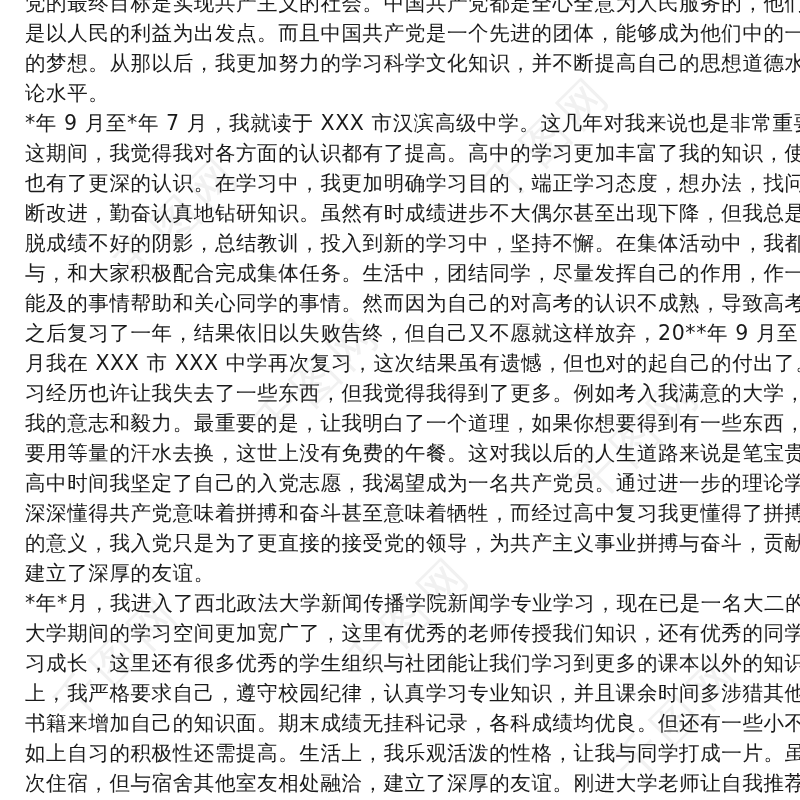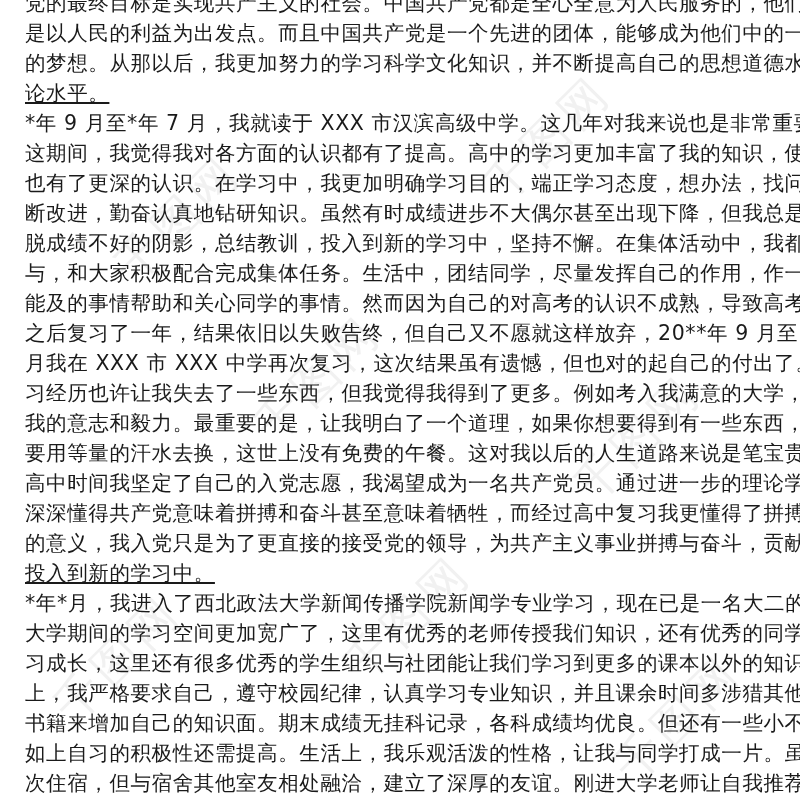--- a/index.html
+++ b/index.html
@@ -28,21 +28,20 @@
       height: 30px;
       font-size: 20.5px;
       line-height: 30px;
       white-space: nowrap;
       letter-spacing: 0.6px;
       text-align: justify;
       text-align-last: justify;
     }
     .line.last {
       text-align-last: left;
-      text-decoration: underline;
     }
     .watermark {
       position: absolute;
       font-size: 46px;
       color: rgba(170, 170, 170, 0.16);
       transform: rotate(-45deg);
       white-space: nowrap;
       pointer-events: none;
       letter-spacing: 6px;
     }
@@ -71,21 +70,21 @@
   <div class="line" style="top:270px;">与，和大家积极配合完成集体任务。生活中，团结同学，尽量发挥自己的作用，作一些力所</div>
   <div class="line" style="top:300px;">能及的事情帮助和关心同学的事情。然而因为自己的对高考的认识不成熟，导致高考失利。</div>
   <div class="line" style="top:330px;">之后复习了一年，结果依旧以失败告终，但自己又不愿就这样放弃，20**年 9 月至 20**年 6</div>
   <div class="line" style="top:360px;">月我在 XXX 市 XXX 中学再次复习，这次结果虽有遗憾，但也对的起自己的付出了。我的复</div>
   <div class="line" style="top:390px;">习经历也许让我失去了一些东西，但我觉得我得到了更多。例如考入我满意的大学，锻炼了</div>
   <div class="line" style="top:420px;">我的意志和毅力。最重要的是，让我明白了一个道理，如果你想要得到有一些东西，你必须</div>
   <div class="line" style="top:450px;">要用等量的汗水去换，这世上没有免费的午餐。这对我以后的人生道路来说是笔宝贵的财富。</div>
   <div class="line" style="top:480px;">高中时间我坚定了自己的入党志愿，我渴望成为一名共产党员。通过进一步的理论学习，我</div>
   <div class="line" style="top:510px;">深深懂得共产党意味着拼搏和奋斗甚至意味着牺牲，而经过高中复习我更懂得了拼搏与奋斗</div>
   <div class="line" style="top:540px;">的意义，我入党只是为了更直接的接受党的领导，为共产主义事业拼搏与奋斗，贡献自己的</div>
-  <div class="line last" style="top:570px;">投入到新的学习中。</div>
+  <div class="line last" style="top:570px;">建立了深厚的友谊。</div>
   <div class="line" style="top:600px;">*年*月，我进入了西北政法大学新闻传播学院新闻学专业学习，现在已是一名大二的学生。</div>
   <div class="line" style="top:630px;">大学期间的学习空间更加宽广了，这里有优秀的老师传授我们知识，还有优秀的同学一同学</div>
   <div class="line" style="top:660px;">习成长，这里还有很多优秀的学生组织与社团能让我们学习到更多的课本以外的知识。学习</div>
   <div class="line" style="top:690px;">上，我严格要求自己，遵守校园纪律，认真学习专业知识，并且课余时间多涉猎其他方面的</div>
   <div class="line" style="top:720px;">书籍来增加自己的知识面。期末成绩无挂科记录，各科成绩均优良。但还有一些小不足，例</div>
   <div class="line" style="top:750px;">如上自习的积极性还需提高。生活上，我乐观活泼的性格，让我与同学打成一片。虽是第一</div>
   <div class="line" style="top:780px;">次住宿，但与宿舍其他室友相处融洽，建立了深厚的友谊。刚进大学老师让自我推荐担任班</div>
   <div class="line" style="top:810px;">委时，我积极推荐自己担任生活委员。任职期间我积极完成老师给的任务，平时乐于为班级</div>
 
 </div>

